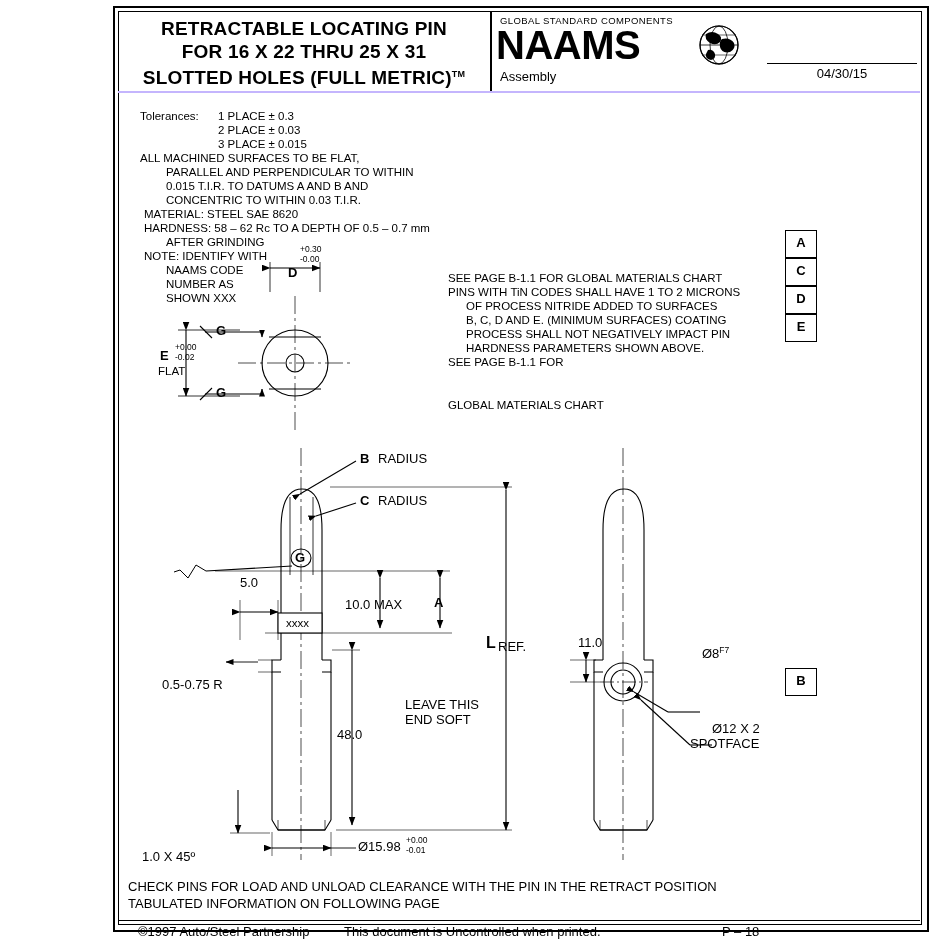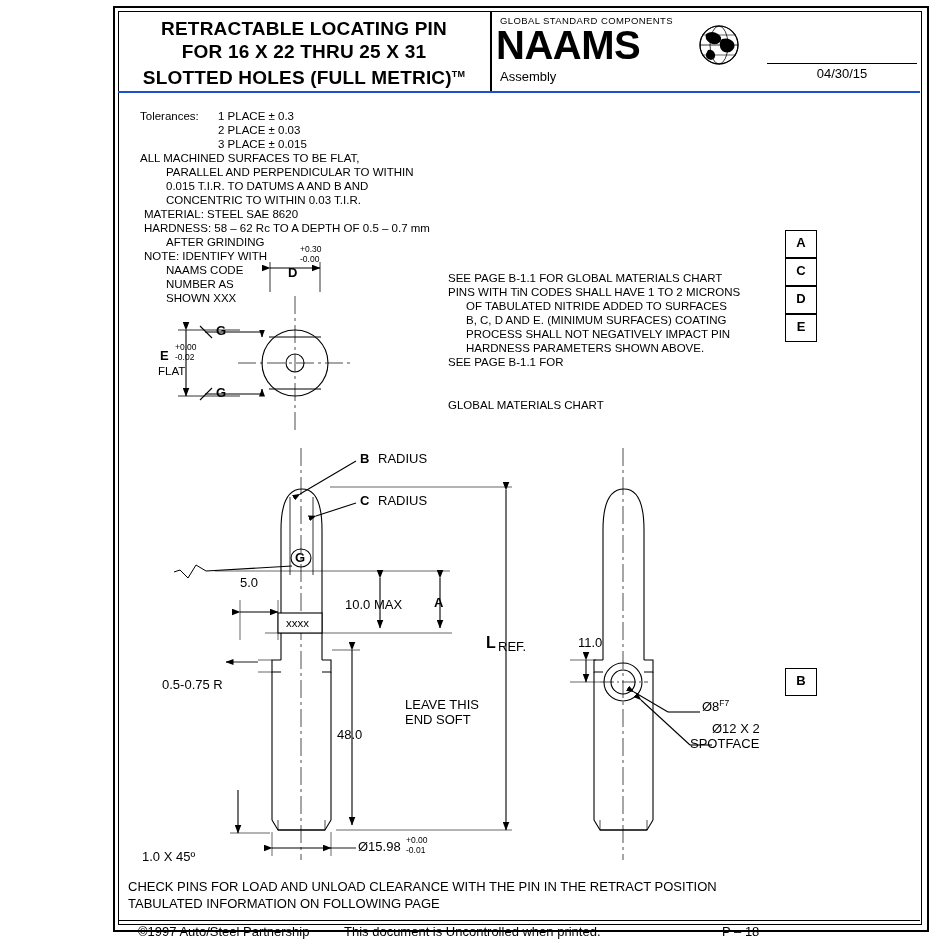--- a/index.html
+++ b/index.html
@@ -4,21 +4,21 @@
 <style>
   html, body { margin:0; padding:0; background:#ffffff; }
   body { width:940px; height:940px; font-family:"Liberation Sans", sans-serif; color:#000; }
   #sheet { position:relative; width:940px; height:940px; overflow:hidden; background:#fff; }
 
   
   .frame-outer { position:absolute; left:113px; top:6px; width:812px; height:922px; border:2px solid #000; }
   .frame-inner { position:absolute; left:118px; top:11px; width:802px; height:912px; border:1px solid #000; }
 
   
-  .title-block { position:absolute; left:118px; top:11px; width:802px; height:80px; border-bottom:2px solid #1d4ed8; }
+  .title-block { position:absolute; left:118px; top:11px; width:802px; height:80px; border-bottom:2px solid #c4b5fd; }
   .title-left { position:absolute; left:0; top:0; width:372px; height:80px; text-align:center; }
   .title-left .l1, .title-left .l2, .title-left .l3 {
     font-weight:bold; font-size:19px; letter-spacing:0.2px; line-height:23px;
   }
   .title-left .l1 { margin-top:6px; }
   .tm { font-size:9px; vertical-align:super; font-weight:bold; }
 
   .title-right { position:absolute; left:372px; top:0; width:430px; height:80px; border-left:2px solid #000; }
   .gsc { position:absolute; left:8px; top:4px; font-size:9.5px; letter-spacing:0.4px; }
   .naams { position:absolute; left:4px; top:12px; font-size:40px; font-weight:bold; letter-spacing:-0.5px; }
@@ -98,21 +98,21 @@
   <div class="t" style="left:144px; top:208px;">MATERIAL: STEEL SAE 8620</div>
   <div class="t" style="left:144px; top:222px;">HARDNESS: 58 – 62 Rc TO A DEPTH OF 0.5 – 0.7 mm</div>
   <div class="t" style="left:166px; top:236px;">AFTER GRINDING</div>
   <div class="t" style="left:144px; top:250px;">NOTE: IDENTIFY WITH</div>
   <div class="t" style="left:166px; top:264px;">NAAMS CODE</div>
   <div class="t" style="left:166px; top:278px;">NUMBER AS</div>
   <div class="t" style="left:166px; top:292px;"><span>SHOWN </span><span class="b">XXX</span></div>
 
   <div class="t" style="left:448px; top:272px;">SEE PAGE B-1.1 FOR GLOBAL MATERIALS CHART</div>
   <div class="t" style="left:448px; top:286px;">PINS WITH TiN CODES SHALL HAVE 1 TO 2 MICRONS</div>
-  <div class="t" style="left:466px; top:300px;">OF TABULATED NITRIDE ADDED TO SURFACES</div>
+  <div class="t" style="left:466px; top:300px;">OF PROCESS NITRIDE ADDED TO SURFACES</div>
   <div class="t" style="left:466px; top:314px;">B, C, D AND E. (MINIMUM SURFACES) COATING</div>
   <div class="t" style="left:466px; top:328px;">PROCESS SHALL NOT NEGATIVELY IMPACT PIN</div>
   <div class="t" style="left:466px; top:342px;">HARDNESS PARAMETERS SHOWN ABOVE.</div>
   <div class="t" style="left:448px; top:356px;">SEE PAGE B-1.1 FOR</div>
   <div class="t" style="left:448px; top:370px;margin-top:29px;">GLOBAL MATERIALS CHART</div>
 
   <svg class="layer" viewBox="0 0 940 940">
     <defs>
       <marker id="ah" markerWidth="9" markerHeight="7" refX="8.5" refY="3.5" orient="auto" markerUnits="userSpaceOnUse">
         <path d="M0,0 L9,3.5 L0,7 z" fill="#000"></path>
@@ -267,21 +267,21 @@
   <div class="t lg" style="left:405px; top:698px;">LEAVE THIS</div>
   <div class="t lg" style="left:405px; top:713px;">END SOFT</div>
   <div class="t b" style="left:486px; top:636px; font-size:16px;">L</div>
   <div class="t lg" style="left:498px; top:640px;">REF.</div>
   <div class="t lg" style="left:142px; top:850px;">1.0 X 45º</div>
   <div class="t lg" style="left:358px; top:840px;">Ø15.98</div>
   <div class="t sm" style="left:406px; top:836px;">+0.00</div>
   <div class="t sm" style="left:406px; top:846px;">-0.01</div>
 
   <div class="t lg" style="left:578px; top:636px;">11.0</div>
-  <div class="t lg" style="left:702px; top:699px;"><span>Ø8</span><span class="sm" style="vertical-align:super;">F7</span></div>
+  <div class="t lg" style="left:702px; top:646px;"><span>Ø8</span><span class="sm" style="vertical-align:super;">F7</span></div>
   <div class="t lg" style="left:712px; top:722px;">Ø12 X 2</div>
   <div class="t lg" style="left:690px; top:737px;">SPOTFACE</div>
 
   <div class="t lg" style="left:128px; top:880px;">CHECK PINS FOR LOAD AND UNLOAD CLEARANCE WITH THE PIN IN THE RETRACT POSITION</div>
   <div class="t lg" style="left:128px; top:897px;">TABULATED INFORMATION ON FOLLOWING PAGE</div>
 
   <div class="bottom-rule" style="top:920px;"></div>
   <div class="t lg" style="left:118px; top:925px;margin-left:20px;">©1997 Auto/Steel Partnership</div>
   <div class="t lg" style="left:344px; top:925px;">This document is Uncontrolled when printed.</div>
   <div class="t lg" style="left:722px; top:925px;">P – 18</div>

